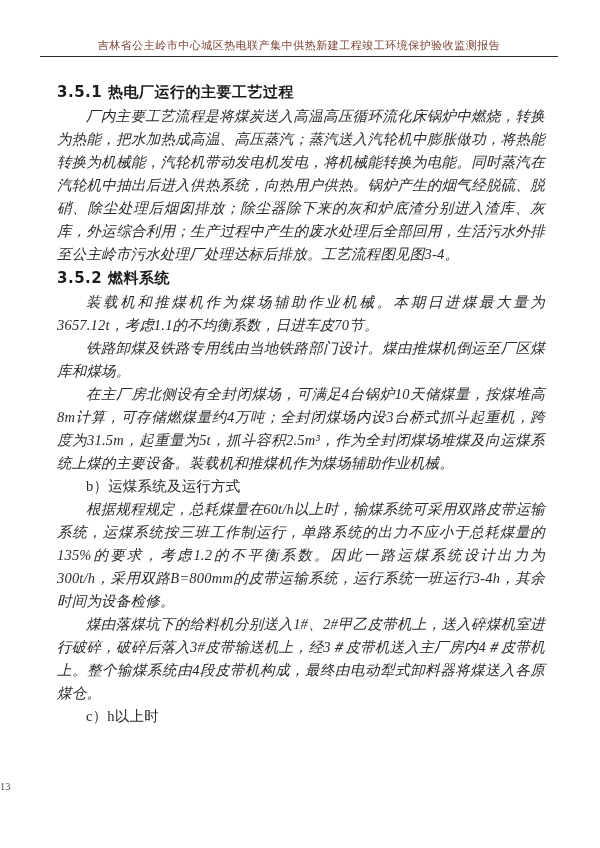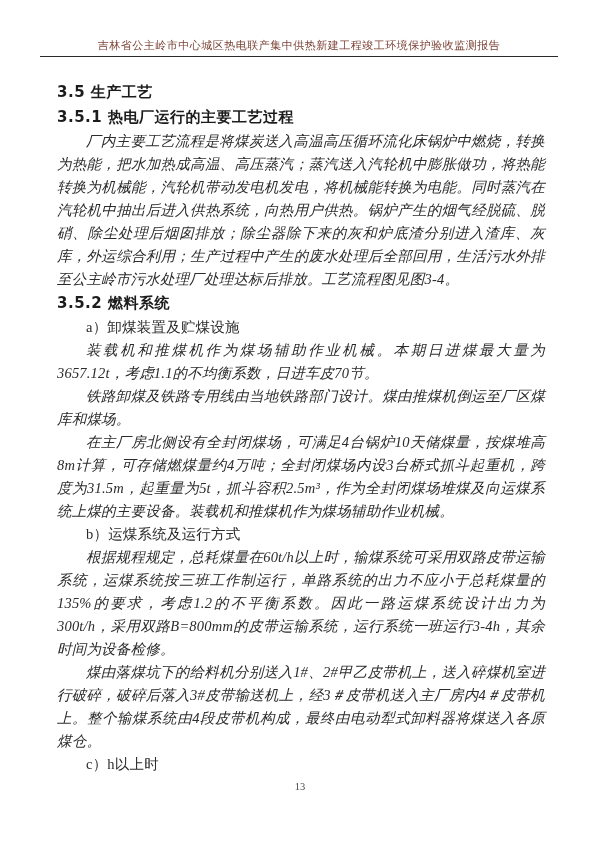--- a/index.html
+++ b/index.html
@@ -57,46 +57,43 @@
   }
   .sub-item {
     text-indent: 2em;
     letter-spacing: 0.2px;
   }
   .page-number {
     position: absolute;
     bottom: 56px;
     left: 0;
     right: 0;
-    text-align: center;
     font-size: 10.5px;
     color: #4a4a4a;
     font-family: "Liberation Serif", "DejaVu Serif", serif;
   }
 </style>
 </head>
 <body>
 
 <div class="doc-page">
 
   <div class="doc-header">吉林省公主岭市中心城区热电联产集中供热新建工程竣工环境保护验收监测报告</div>
 
   <hr class="header-rule">
 
   <div class="doc-content">
 
-    <div class="h-major">3.5 生产工艺</div>
 
     <div class="h-minor">3.5.1 热电厂运行的主要工艺过程</div>
 
     <div class="para">厂内主要工艺流程是将煤炭送入高温高压循环流化床锅炉中燃烧，转换为热能，把水加热成高温、高压蒸汽；蒸汽送入汽轮机中膨胀做功，将热能转换为机械能，汽轮机带动发电机发电，将机械能转换为电能。同时蒸汽在汽轮机中抽出后进入供热系统，向热用户供热。锅炉产生的烟气经脱硫、脱硝、除尘处理后烟囱排放；除尘器除下来的灰和炉底渣分别进入渣库、灰库，外运综合利用；生产过程中产生的废水处理后全部回用，生活污水外排至公主岭市污水处理厂处理达标后排放。工艺流程图见图3-4。</div>
 
     <div class="h-minor">3.5.2 燃料系统</div>
 
-    <div class="sub-item">a）卸煤装置及贮煤设施</div>
 
     <div class="para">装载机和推煤机作为煤场辅助作业机械。本期日进煤最大量为3657.12t，考虑1.1的不均衡系数，日进车皮70节。</div>
 
     <div class="para">铁路卸煤及铁路专用线由当地铁路部门设计。煤由推煤机倒运至厂区煤库和煤场。</div>
 
     <div class="para">在主厂房北侧设有全封闭煤场，可满足4台锅炉10天储煤量，按煤堆高8m计算，可存储燃煤量约4万吨；全封闭煤场内设3台桥式抓斗起重机，跨度为31.5m，起重量为5t，抓斗容积2.5m³，作为全封闭煤场堆煤及向运煤系统上煤的主要设备。装载机和推煤机作为煤场辅助作业机械。</div>
 
     <div class="sub-item">b）运煤系统及运行方式</div>
 
     <div class="para">根据规程规定，总耗煤量在60t/h以上时，输煤系统可采用双路皮带运输系统，运煤系统按三班工作制运行，单路系统的出力不应小于总耗煤量的135%的要求，考虑1.2的不平衡系数。因此一路运煤系统设计出力为300t/h，采用双路B=800mm的皮带运输系统，运行系统一班运行3-4h，其余时间为设备检修。</div>

